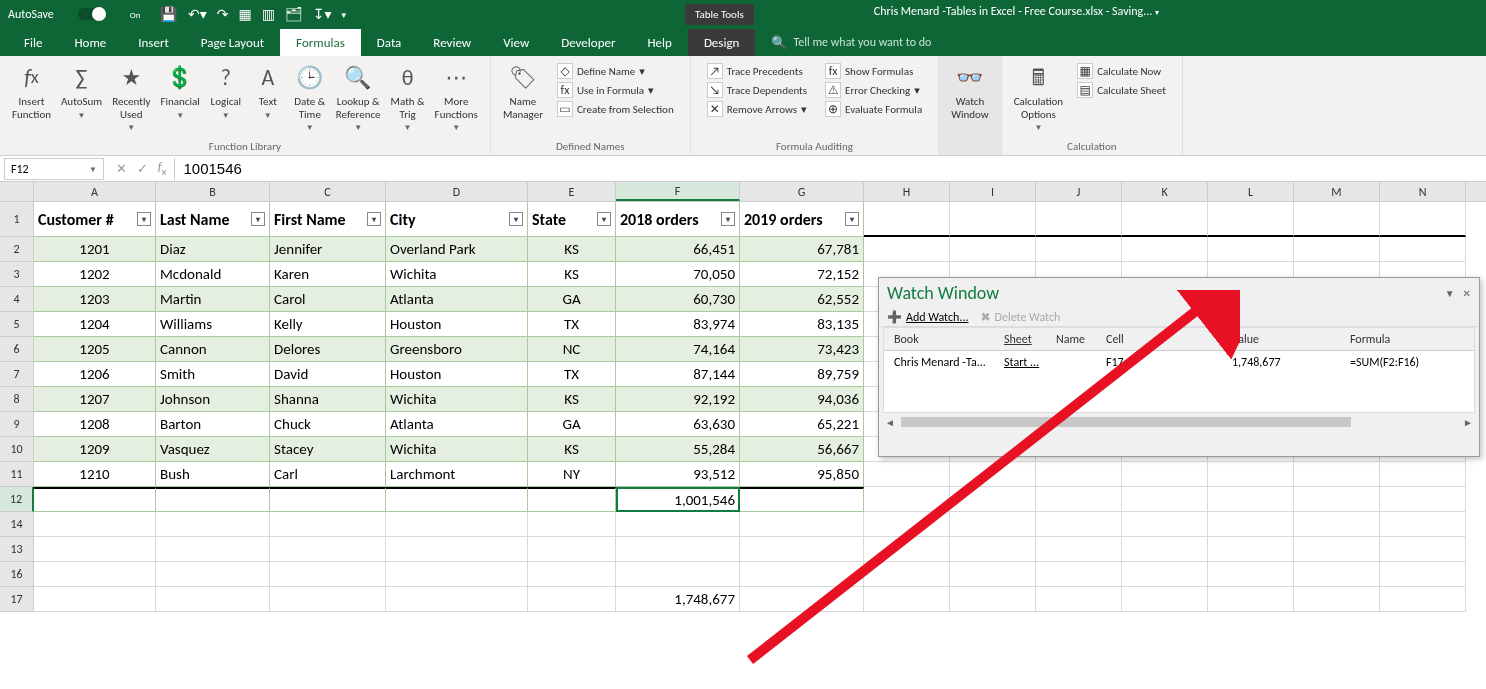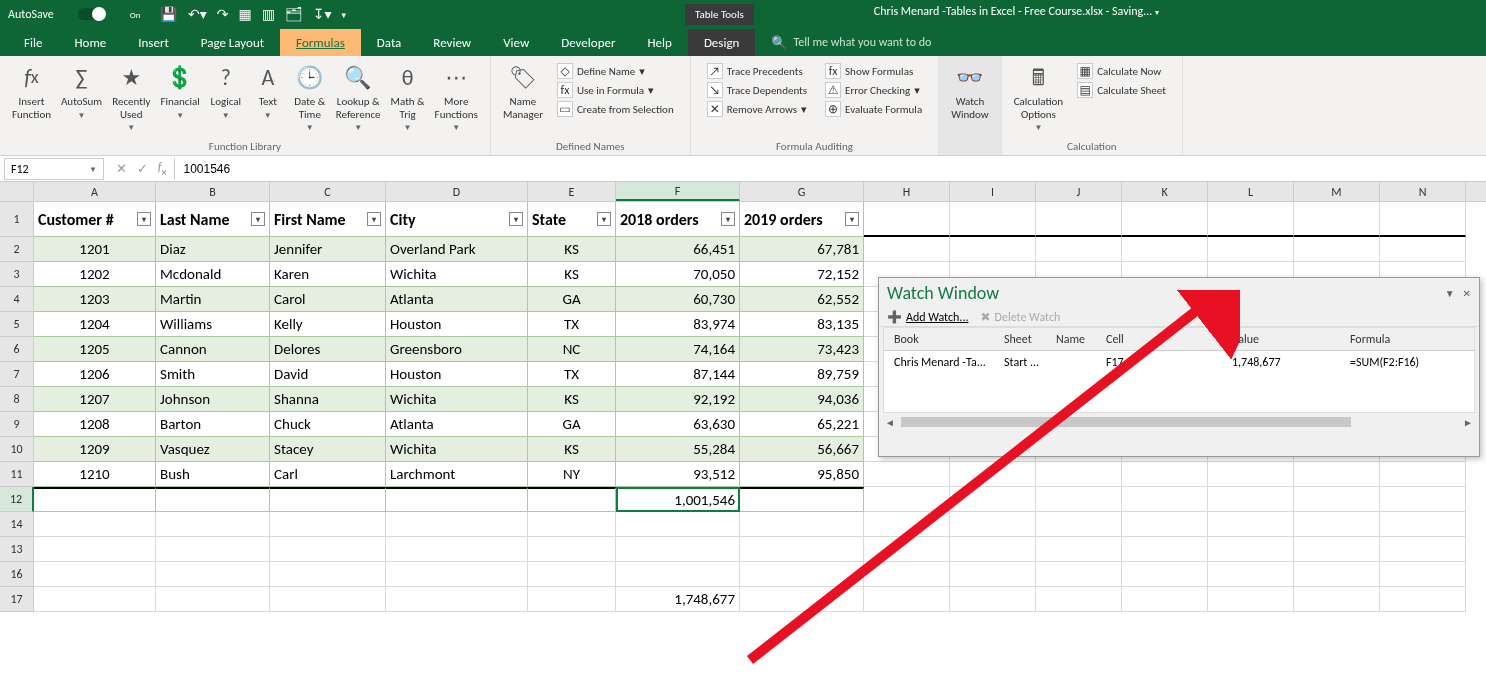--- a/index.html
+++ b/index.html
@@ -12,21 +12,21 @@
   .titlebar .toggle::after { content: ""; position: absolute; left: 14px; top: -1px; width: 14px; height: 14px; background: #fff; border-radius: 50%; }
   .titlebar .qat { display: flex; gap: 10px; padding: 0 12px; align-items: center; }
   .titlebar .qat span { color: #fff; font-size: 14px; }
   .titlebar .center { flex: 1; text-align: center; display:flex; justify-content:center; gap:120px; }
   .titlebar .table-tools { background: #3a3a3a; padding: 4px 10px; font-size: 11px; }
   .titlebar .docname { font-size: 12px; }
 
   
   .menutabs { background: #0e6637; height: 28px; display: flex; align-items: center; padding-left: 8px; color: #fff; font-size: 13px; gap:0;}
   .menutabs .tab { padding: 6px 16px; cursor: pointer; }
-  .menutabs .tab.active { background: #fdba74; color: #1e6f3e; text-decoration: underline; }
+  .menutabs .tab.active { background: #ffffff; color: #1e6f3e; }
   .menutabs .tab.design { background: #3a3a3a; color: #fff; }
   .menutabs .tellme { margin-left: 16px; display:flex; align-items:center; gap:6px; color: #c7e2d3; font-size: 12px;}
   .menutabs .tellme .search-icon { font-size: 13px; }
 
   
   .ribbon { background: #f3f2f1; height: 100px; border-bottom: 1px solid #d0d0d0; display: flex; }
   .rgroup { border-right: 1px solid #e0e0e0; padding: 4px 8px 2px 8px; display: flex; flex-direction: column; justify-content: space-between; }
   .rgroup .controls { display: flex; gap: 2px; align-items: flex-start; }
   .rgroup .glabel { text-align: center; font-size: 11px; color: #666; padding-top: 2px;}
   .bigbtn { display: flex; flex-direction: column; align-items: center; gap: 2px; padding: 2px 4px; font-size: 11px; color: #333; text-align: center; cursor: pointer; line-height: 1.15; }
@@ -34,21 +34,21 @@
   .bigbtn .caret { font-size: 8px; color: #666; }
   .smallrow { display: flex; flex-direction: column; gap: 1px; padding: 2px 4px; }
   .smallbtn { display: flex; align-items: center; gap: 4px; font-size: 11px; color: #333; padding: 1px 4px; cursor: pointer; white-space: nowrap; }
   .smallbtn .ico { width: 16px; height: 16px; display: inline-flex; align-items:center; justify-content:center; font-size: 12px; background:#fff; border:1px solid #ccc; }
 
   
   .formulabar { height: 26px; border-bottom: 1px solid #ccc; display: flex; align-items: center; background: #fff; justify-content: space-between; }
   .namebox { width: 100px; height: 22px; border: 1px solid #ccc; margin: 0 4px; display:flex; align-items:center; padding:0 6px; font-size:12px; justify-content:space-between;}
   .namebox .dd { font-size:8px; color:#666;}
   .fb-btns { display:flex; gap:10px; padding:0 8px; color:#999; font-size:13px; border-right:1px solid #ccc; height:22px; align-items:center;}
-  .fb-input { flex:1; padding:0 8px; font-size:12px; border:none; height:22px;}
+  .fb-input { flex:1; padding:0 8px; font-size:15px; border:none; height:22px;}
 
   
   .gridwrap { position: relative; }
   .colheaders { display:flex; height:20px; background:#e6e6e6; border-bottom:1px solid #ccc;}
   .corner { width:34px; border-right:1px solid #ccc; background:#e6e6e6;}
   .colh { text-align:center; font-size:12px; color:#333; border-right:1px solid #ccc; display:flex; align-items:center; justify-content:center; background:#e6e6e6; }
   .colh.sel { background:#d6e8dc; border-bottom:2px solid #107c41;}
 
   .rowarea { display:flex; flex-direction:column; }
   .row { display:flex; height:25px; }
@@ -69,21 +69,21 @@
   
   .watchwin { position:absolute; left:878px; top:277px; width:602px; height:180px; background:#f0f0f0; border:1px solid #999; box-shadow:2px 2px 6px rgba(0,0,0,.25);}
   .watchwin .ww-title { display:flex; justify-content:space-between; align-items:center; padding:4px 8px; color:#107c41; font-size:18px; font-weight:normal;}
   .watchwin .ww-title .wicons { display:flex; gap:8px; font-size:10px; color:#666;}
   .watchwin .ww-toolbar { padding:2px 8px; display:flex; gap:12px; font-size:12px; border-bottom:1px solid #ddd;}
   .watchwin .ww-toolbar .tbtn { display:flex; gap:4px; align-items:center;}
   .watchwin .ww-toolbar .tbtn.disabled { color:#aaa;}
   .watchwin .ww-head, .watchwin .ww-row { display:flex; font-size:12px; padding:2px 6px;}
   .watchwin .ww-head { border-bottom:1px solid #ccc; background:#f0f0f0; color:#333;}
   .watchwin .ww-head > div, .watchwin .ww-row > div { overflow:hidden; text-overflow:ellipsis; white-space:nowrap; padding:2px 4px;}
-  .ww-c1{width:110px;} .ww-c2{width:52px;} .ww-c3{width:50px;} .ww-c4{width:126px;} .ww-c5{width:118px;} .ww-c6{width:120px;}
+  .ww-c1{width:110px;} .ww-c2{width:52px;text-decoration:underline;} .ww-c3{width:50px;} .ww-c4{width:126px;} .ww-c5{width:118px;} .ww-c6{width:120px;}
   .watchwin .ww-body { background:#fff; height:86px; border:1px solid #ddd; margin:0 4px; overflow:hidden;}
   .watchwin .ww-scroll { height:14px; background:#f0f0f0; margin:2px 4px; position:relative; display:flex; align-items:center;}
   .watchwin .ww-scroll .thumb { position:absolute; left:18px; width:450px; height:10px; background:#c8c8c8;}
   .watchwin .ww-scroll .arr { width:14px; text-align:center; font-size:10px; color:#666;}
   .watchwin .ww-scroll .arr.right{ margin-left:auto;}
 
   
   .arrow-svg { position:absolute; left:720px; top:290px; width:520px; height:380px; pointer-events:none;}
 
   

